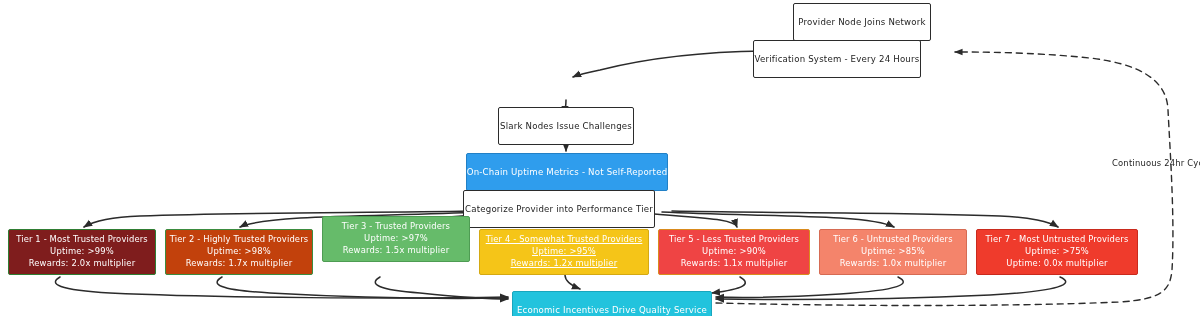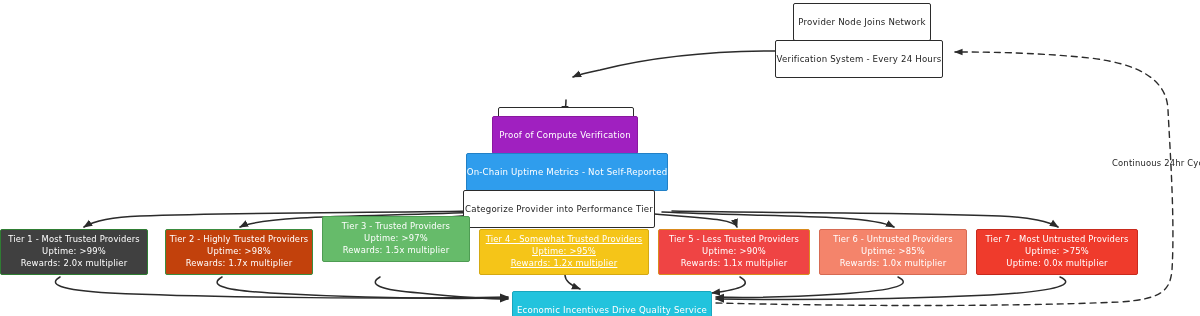--- a/index.html
+++ b/index.html
@@ -106,41 +106,38 @@
       <path d="M 716 303 C 840 306, 1000 307, 1120 302 C 1160 299, 1170 292, 1172 270
                C 1175 220, 1170 150, 1168 110 C 1167 80, 1140 64, 1090 58
                C 1030 52, 980 52, 955 52" marker-end="url(#arrow)"></path>
     </g>
   </svg>
 
   <div class="node plain" style="left:793px; top:3px; width:138px; height:21px;">
     <span class="ln">Provider Node Joins Network</span>
   </div>
 
-  <div class="node plain" style="left:775px; top:40px; width:168px; height:21px;">
+  <div class="node plain" style="left:753px; top:40px; width:168px; height:21px;">
     <span class="ln">Verification System - Every 24 Hours</span>
   </div>
 
   <div class="node plain" style="left:498px; top:79px; width:136px; height:21px;margin-top:28px;">
     <span class="ln">Slark Nodes Issue Challenges</span>
   </div>
 
-  <div class="node filled" style="left:492px; top:116px; width:146px; height:21px; background:#a020c0; border-color:#8a189f;">
-    <span class="ln">Proof of Compute Verification</span>
-  </div>
 
   <div class="node filled" style="left:466px; top:153px; width:202px; height:21px; background:#2f9ded; border-color:#2180c6;">
     <span class="ln">On-Chain Uptime Metrics - Not Self-Reported</span>
   </div>
 
   <div class="node plain" style="left:463px; top:190px; width:192px; height:21px;">
     <span class="ln">Categorize Provider into Performance Tier</span>
   </div>
 
-  <div class="node filled tier" style="left:0; top:229px; width:148px; height:46px; background:#404040; border-color:#2f7d33;">
+  <div class="node filled tier" style="left:8px; top:229px; width:148px; height:46px; background:#7f1d1d; border-color:#2f7d33;">
     <span class="ln">Tier 1 - Most Trusted Providers</span>
     <span class="ln">Uptime: &gt;99%</span>
     <span class="ln">Rewards: 2.0x multiplier</span>
   </div>
 
   <div class="node filled tier" style="left:165px; top:229px; width:148px; height:46px; background:#c2410c; border-color:#3b8c3f;">
     <span class="ln">Tier 2 - Highly Trusted Providers</span>
     <span class="ln">Uptime: &gt;98%</span>
     <span class="ln">Rewards: 1.7x multiplier</span>
   </div>

